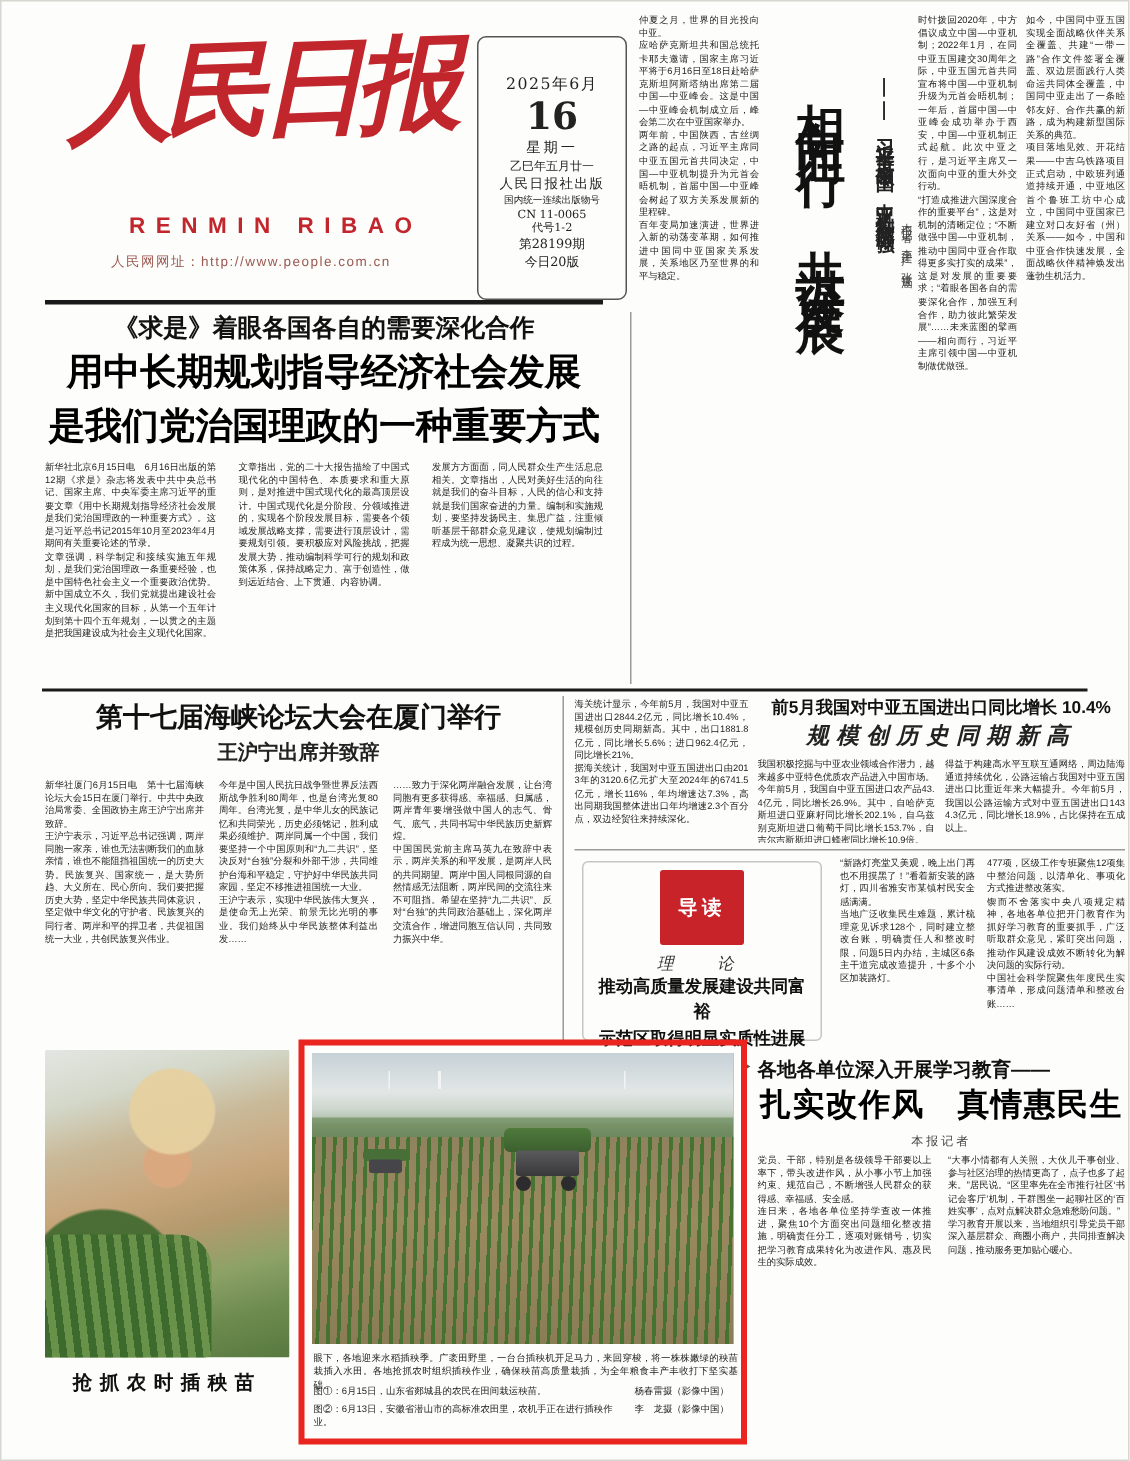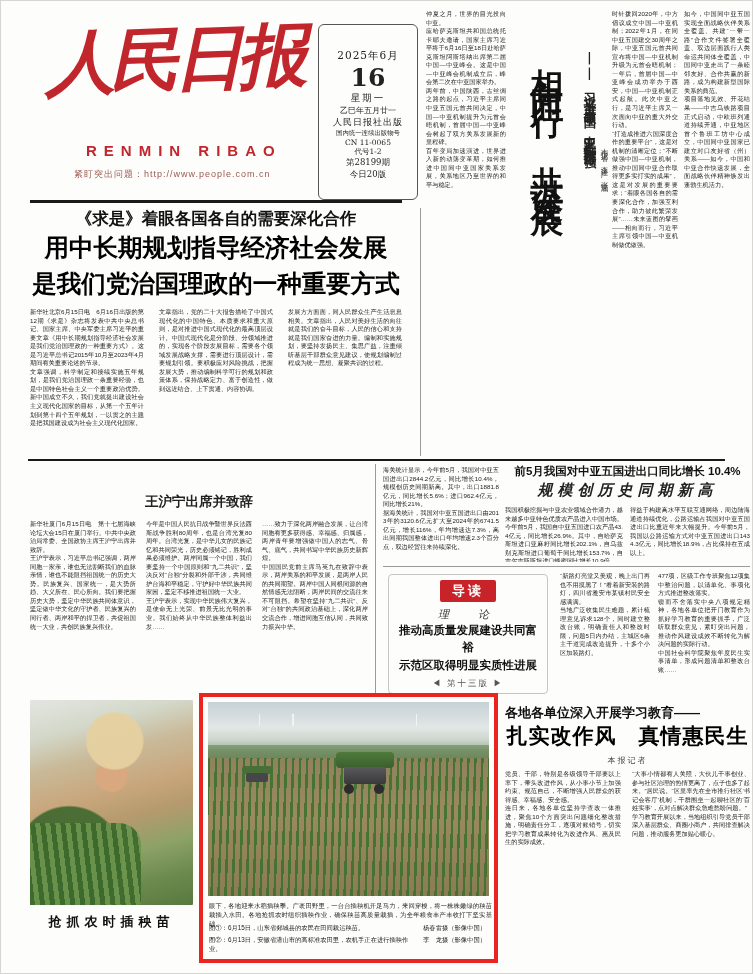--- a/index.html
+++ b/index.html
@@ -52,21 +52,21 @@
 
   
   .zy-t1{left:505px;top:464px;width:245px;font-size:11.5px;font-weight:bold;color:#111;}
   .zy-t2{left:505px;top:481px;width:245px;font-size:15px;font-weight:bold;font-style:italic;
     font-family:"DejaVu Serif",serif;letter-spacing:5px;color:#222;}
 
   
   .daodu{left:388px;top:574px;width:160px;height:120px;border:1px solid #c7c5c0;border-radius:4px;
     box-sizing:border-box;padding:5px 6px;text-align:center;}
   .daodu-badge{display:inline-block;background:#c9232a;color:#fff;font-weight:bold;font-size:13px;
-    letter-spacing:3px;padding:2px 12px;border-radius:2px;}
+    letter-spacing:3px;padding:16px 12px;border-radius:2px;}
   .daodu-section{margin-top:5px;font-family:"DejaVu Serif",serif;font-style:italic;
     font-size:11px;letter-spacing:9px;color:#333;}
   .daodu-t{font-size:11.5px;font-weight:bold;line-height:1.5;color:#111;}
   .daodu-nav{margin-top:4px;font-size:8.5px;color:#555;letter-spacing:2px;}
 
   
   .photo-left{left:30px;top:700px;width:163px;height:205px;border-radius:1px;
     background:
       radial-gradient(circle at 52% 20%, rgba(230,208,160,.95) 0 15%, rgba(0,0,0,0) 16%),
       radial-gradient(circle at 50% 37%, rgba(219,168,127,.95) 0 10%, rgba(0,0,0,0) 11%),
@@ -110,21 +110,21 @@
   .gd-banner{left:505px;top:928px;width:245px;height:26px;background:#c9232a;color:#fff;
     font-size:14.5px;font-weight:bold;letter-spacing:1.5px;line-height:26px;text-align:center;}
 </style>
 </head>
 <body>
 
 <div id="page">
 
   <div class="abs masthead-title">人民日报</div>
   <div class="abs masthead-roman">RENMIN RIBAO</div>
-  <div class="abs masthead-url">紧盯突出问题：http://www.people.com.cn</div>
+  <div class="abs masthead-url">人民网网址：http://www.people.com.cn</div>
 
   <div class="abs date-box">
     <div class="db-date">2025年6月</div>
     <div class="db-day">16</div>
     <div class="db-weekday">星期一</div>
     <div class="db-lunar">乙巳年五月廿一</div>
     <div class="db-pub">人民日报社出版</div>
     <div class="db-issn-label">国内统一连续出版物号</div>
     <div class="db-cn">CN 11-0065</div>
     <div class="db-code">代号1-2</div>
@@ -149,20 +149,21 @@
   <div class="abs lead-kicker center">《求是》着眼各国各自的需要深化合作</div>
   <div class="abs lead-h2 center">是我们党治国理政的一种重要方式</div>
   <div class="abs lead-h1 center">用中长期规划指导经济社会发展</div>
   <div class="body-col" style="left:30px;top:308px;width:114px;height:148px;">新华社北京6月15日电　6月16日出版的第12期《求是》杂志将发表中共中央总书记、国家主席、中央军委主席习近平的重要文章《用中长期规划指导经济社会发展是我们党治国理政的一种重要方式》。这是习近平总书记2015年10月至2023年4月期间有关重要论述的节录。
 文章强调，科学制定和接续实施五年规划，是我们党治国理政一条重要经验，也是中国特色社会主义一个重要政治优势。新中国成立不久，我们党就提出建设社会主义现代化国家的目标，从第一个五年计划到第十四个五年规划，一以贯之的主题是把我国建设成为社会主义现代化国家。</div>
   <div class="body-col" style="left:159px;top:308px;width:114px;height:148px;">文章指出，党的二十大报告描绘了中国式现代化的中国特色、本质要求和重大原则，是对推进中国式现代化的最高顶层设计。中国式现代化是分阶段、分领域推进的，实现各个阶段发展目标，需要各个领域发展战略支撑，需要进行顶层设计，需要规划引领。要积极应对风险挑战，把握发展大势，推动编制科学可行的规划和政策体系，保持战略定力、富于创造性，做到远近结合、上下贯通、内容协调。</div>
   <div class="body-col" style="left:288px;top:308px;width:114px;height:148px;">发展方方面面，同人民群众生产生活息息相关。文章指出，人民对美好生活的向往就是我们的奋斗目标，人民的信心和支持就是我们国家奋进的力量。编制和实施规划，要坚持发扬民主、集思广益，注重倾听基层干部群众意见建议，使规划编制过程成为统一思想、凝聚共识的过程。</div>
 
   <div class="rule" style="left:28px;top:459px;width:697px;height:1.5px;"></div>
 
+  <div class="abs hx-title center">第十七届海峡论坛大会在厦门举行</div>
   <div class="abs hx-sub center">王沪宁出席并致辞</div>
   <div class="body-col" style="left:30px;top:520px;width:106px;height:174px;">新华社厦门6月15日电　第十七届海峡论坛大会15日在厦门举行。中共中央政治局常委、全国政协主席王沪宁出席并致辞。
 王沪宁表示，习近平总书记强调，两岸同胞一家亲，谁也无法割断我们的血脉亲情，谁也不能阻挡祖国统一的历史大势。民族复兴、国家统一，是大势所趋、大义所在、民心所向。我们要把握历史大势，坚定中华民族共同体意识，坚定做中华文化的守护者、民族复兴的同行者、两岸和平的捍卫者，共促祖国统一大业，共创民族复兴伟业。</div>
   <div class="body-col" style="left:146px;top:520px;width:106px;height:174px;">今年是中国人民抗日战争暨世界反法西斯战争胜利80周年，也是台湾光复80周年。台湾光复，是中华儿女的民族记忆和共同荣光，历史必须铭记，胜利成果必须维护。两岸同属一个中国，我们要坚持一个中国原则和“九二共识”，坚决反对“台独”分裂和外部干涉，共同维护台海和平稳定，守护好中华民族共同家园，坚定不移推进祖国统一大业。
 王沪宁表示，实现中华民族伟大复兴，是使命无上光荣、前景无比光明的事业。我们始终从中华民族整体利益出发……</div>
   <div class="body-col" style="left:262px;top:520px;width:106px;height:174px;">……致力于深化两岸融合发展，让台湾同胞有更多获得感、幸福感、归属感，两岸青年要增强做中国人的志气、骨气、底气，共同书写中华民族历史新辉煌。
 中国国民党前主席马英九在致辞中表示，两岸关系的和平发展，是两岸人民的共同期望。两岸中国人同根同源的自然情感无法阻断，两岸民间的交流往来不可阻挡。希望在坚持“九二共识”、反对“台独”的共同政治基础上，深化两岸交流合作，增进同胞互信认同，共同致力振兴中华。</div>
   <div class="thin-rule" style="left:375px;top:464px;width:1px;height:232px;"></div>
 
   <div class="body-col" style="left:383px;top:466px;width:116px;height:96px;">海关统计显示，今年前5月，我国对中亚五国进出口2844.2亿元，同比增长10.4%，规模创历史同期新高。其中，出口1881.8亿元，同比增长5.6%；进口962.4亿元，同比增长21%。

